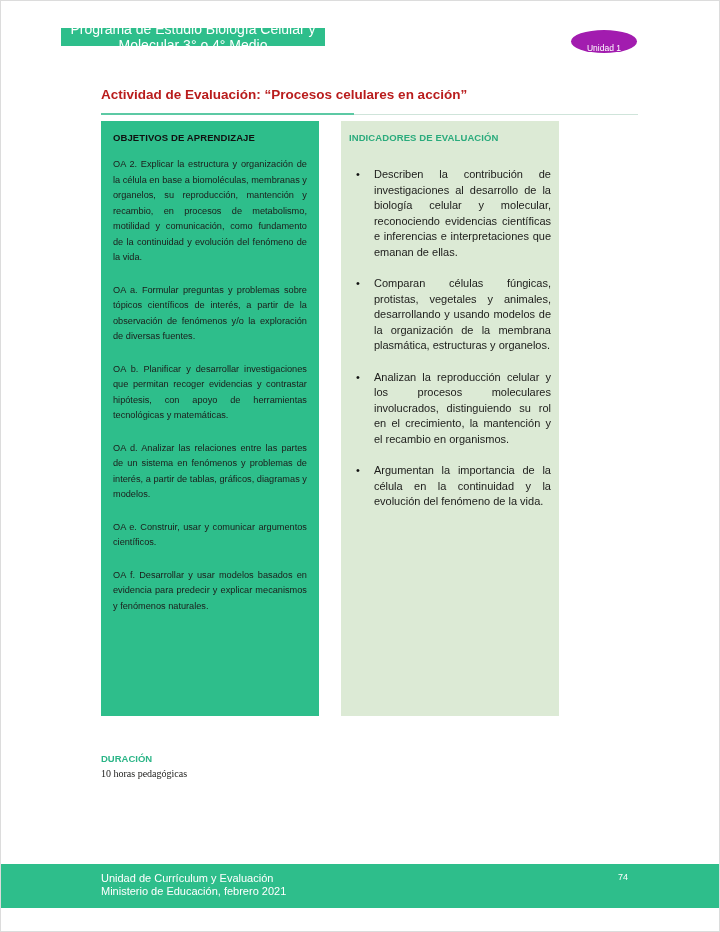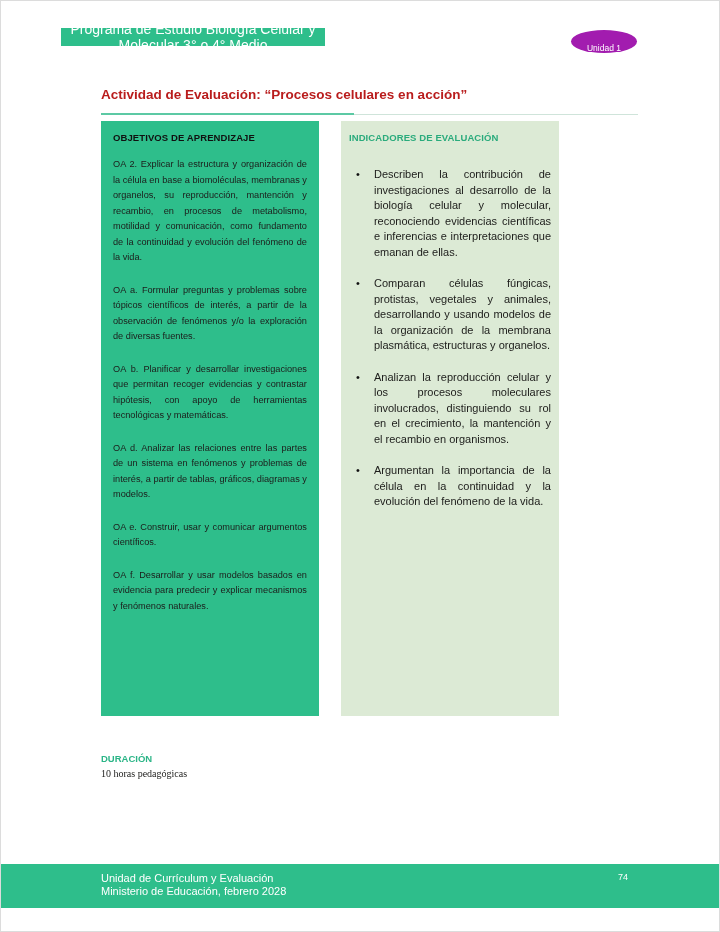--- a/index.html
+++ b/index.html
@@ -196,18 +196,18 @@
   </div>
 
   <div class="duracion">
     <div class="duracion-label">DURACIÓN</div>
     <div class="duracion-value">10 horas pedagógicas</div>
   </div>
 
   <div class="footer">
     <div class="footer-lines">
       <div>Unidad de Currículum y Evaluación</div>
-      <div>Ministerio de Educación, febrero 2028</div>
+      <div>Ministerio de Educación, febrero 2021</div>
     </div>
     <div class="footer-page-number">74</div>
   </div>
 
 </div>
 
 </body></html>

